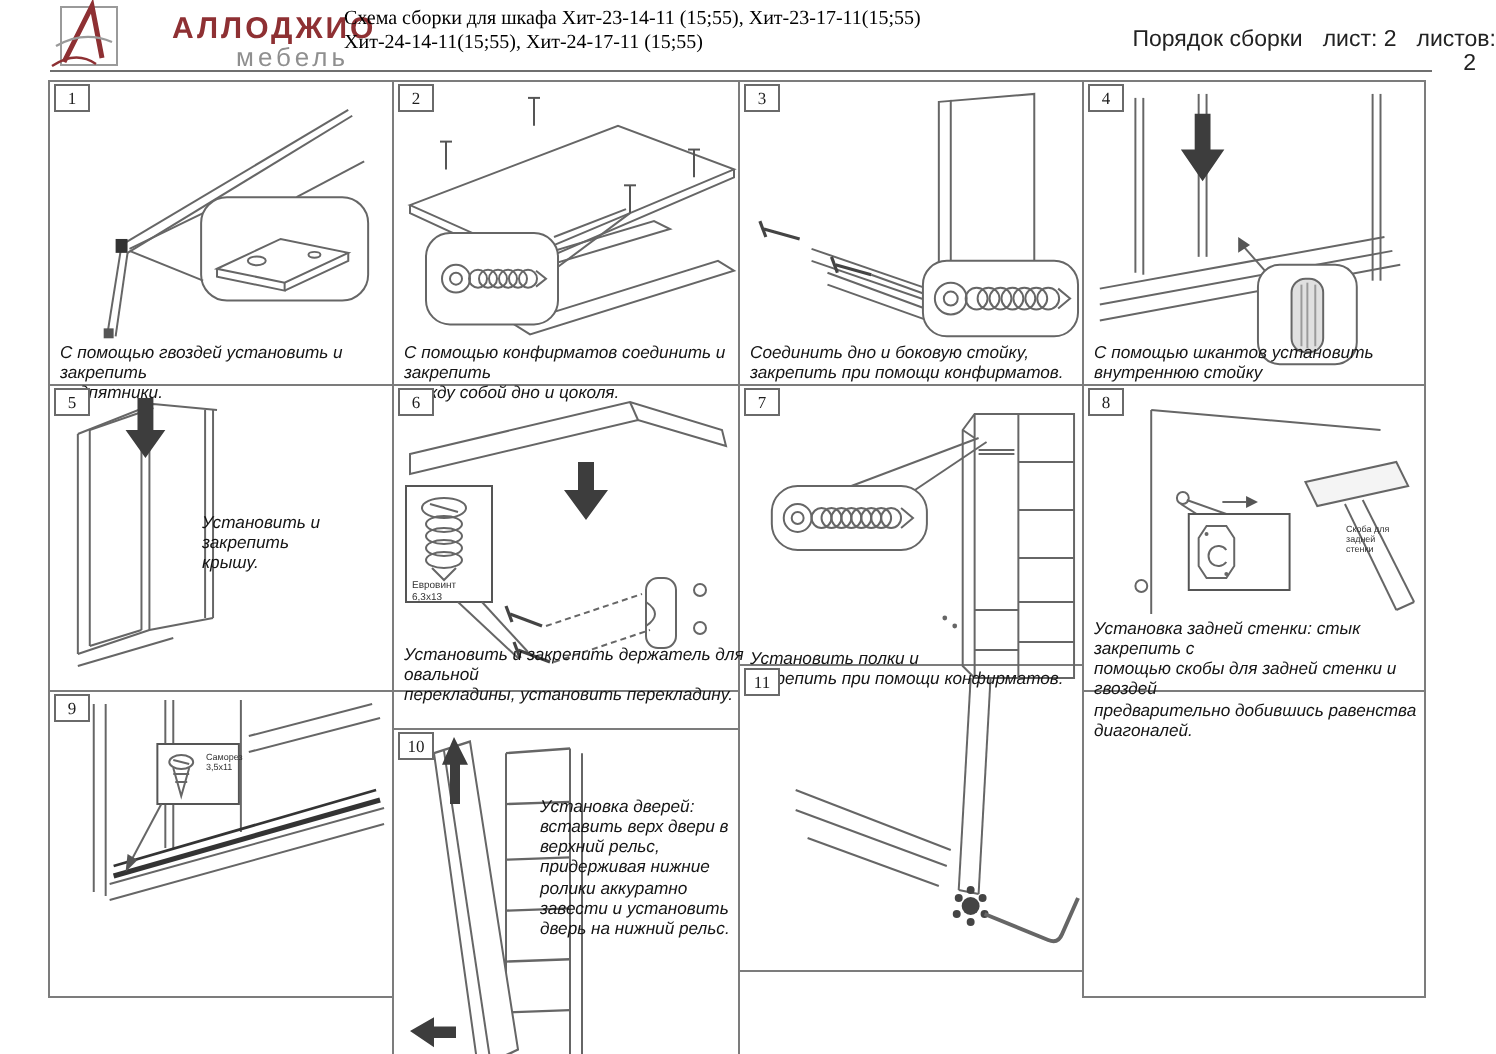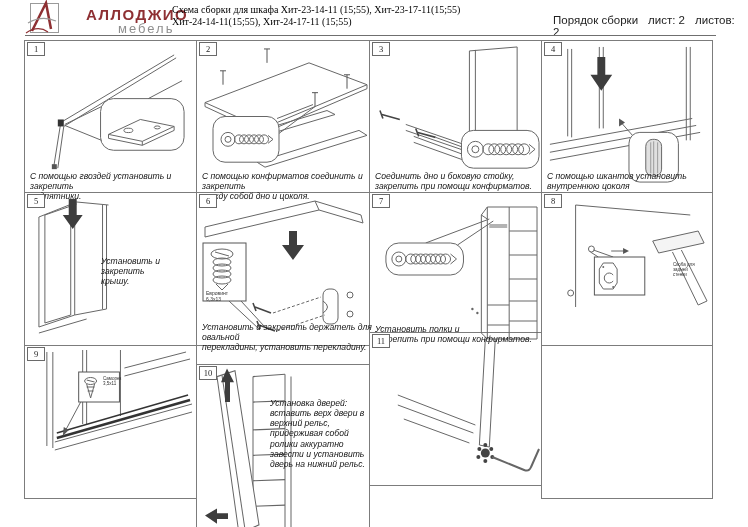--- a/index.html
+++ b/index.html
@@ -6,21 +6,21 @@
   .page{position:relative;width:748px;height:527px;background:#fff;overflow:hidden;
         font-family:"Liberation Sans",sans-serif;color:#1d1d1d;}
   
   .hdr{position:absolute;left:0;top:0;width:748px;height:40px;}
   .logo-box{position:absolute;left:30px;top:3px;width:27px;height:28px;border:1px solid #9a9a9a;}
   .logo-a{position:absolute;left:24px;top:-1px;width:40px;height:38px;}
   .brand{position:absolute;left:86px;top:6px;font-weight:bold;font-size:15px;letter-spacing:1.5px;color:#8e3033;}
   .brand-sub{position:absolute;left:118px;top:21px;font-size:13px;letter-spacing:2px;color:#8f8f8f;}
   .title{position:absolute;left:172px;top:4px;width:385px;font-family:"Liberation Serif",serif;
          font-size:10px;line-height:1.2;color:#000000;white-space:pre-line;}
-  .order{position:absolute;left:553px;top:14px;font-size:11.5px;color:#222;}
+  .order{position:absolute;left:553px;top:14px;font-size:11.5px;color:#222;text-align:right;}
   .order span{margin-right:10px;}
   .hline{position:absolute;left:25px;top:35px;width:691px;height:0;border-top:1px solid #6f6f6f;}
   
   .panel{position:absolute;border:1px solid #7c7c7c;background:#fff;box-sizing:border-box;}
   .num{position:absolute;top:1px;left:2px;min-width:12px;height:12px;padding:0 2px;border:1px solid #6a6a6a;
        background:#fff;font-family:"Liberation Serif",serif;font-size:8.5px;line-height:12px;text-align:center;z-index:3;}
   .art{position:absolute;left:0;top:0;width:100%;height:100%;z-index:1;}
   .cap{position:absolute;z-index:2;font-size:8.6px;line-height:1.18;color:#141414;white-space:pre-line;font-style:italic;}
   .plabel{position:absolute;z-index:2;font-size:5px;line-height:1.1;color:#333;}
 </style>
@@ -153,21 +153,21 @@
         <polygon points="78,78 84,82 78,86" fill="#555" stroke="none"></polygon>
       <rect x="88" y="92" width="50" height="50" rx="11" fill="#fff"></rect>
       <rect x="105" y="99" width="16" height="37" rx="7" fill="#e0e0e0"></rect>
       <g stroke="#9a9a9a">
           <line x1="110" y1="102" x2="110" y2="133"></line>
           <line x1="113" y1="101" x2="113" y2="134"></line>
           <line x1="117" y1="102" x2="117" y2="133"></line>
         </g>
     </svg>
     <div class="cap" style="left:5px;top:130px;width:162px">С помощью шкантов установить
-внутреннюю цоколя</div>
+внутреннюю стойку</div>
   </section>
 
   <section class="panel" style="left:24px;top:192px;width:173px;height:154px">
     <div class="num">5</div>
     <svg class="art" viewBox="0 0 172 152" preserveAspectRatio="none" stroke="#666" fill="none" stroke-width="1">
       <line x1="14" y1="24" x2="14" y2="134"></line>
         <line x1="20" y1="22" x2="20" y2="130"></line>
       <line x1="46" y1="15" x2="46" y2="122"></line>
         <line x1="50" y1="15" x2="50" y2="122"></line>
       <line x1="78" y1="12" x2="78" y2="116"></line>
@@ -269,20 +269,24 @@
       <line x1="158" y1="112" x2="167" y2="108"></line>
       <line x1="49" y1="59" x2="57" y2="64"></line>
         <line x1="52" y1="57" x2="72" y2="64"></line>
       <rect x="53" y="64" width="51" height="38" fill="#fff" stroke="#555"></rect>
       <path d="M62,70 h10 l4,6 v14 l-4,6 h-10 l-4,-6 v-14 Z"></path>
       <path d="M72,82 a5,5 0 1,0 0,6"></path>
       <circle cx="62" cy="74" r="1" fill="#666" stroke="none"></circle>
         <circle cx="72" cy="94" r="1" fill="#666" stroke="none"></circle>
     </svg>
     <div class="plabel" style="left:131px;top:70px;width:22px;font-size:4.5px">Скоба для задней стенки</div>
+    <div class="cap" style="left:5px;top:116px;width:164px">Установка задней стенки: стык закрепить с
+помощью скобы для задней стенки и гвоздей
+предварительно добившись равенства
+диагоналей.</div>
   </section>
 
   <section class="panel" style="left:24px;top:345px;width:173px;height:154px">
     <div class="num">9</div>
     <svg class="art" viewBox="0 0 172 152" preserveAspectRatio="none" stroke="#666" fill="none" stroke-width="1">
       <line x1="22" y1="6" x2="22" y2="100"></line>
         <line x1="28" y1="6" x2="28" y2="102"></line>
       <line x1="58" y1="4" x2="58" y2="78"></line>
         <line x1="62" y1="4" x2="62" y2="78"></line>
       <line x1="96" y1="4" x2="96" y2="70"></line>
@@ -318,21 +322,21 @@
         <line x1="56" y1="100" x2="88" y2="99"></line>
       <line x1="56" y1="122" x2="88" y2="121"></line>
       <path d="M20,10 L38,5 L62,138 L42,146 Z" fill="#fff"></path>
       <line x1="25" y1="9" x2="48" y2="142"></line>
       <polygon points="30,3 24,15 28,15 28,32 33,32 33,15 37,15" fill="#3d3d3d" stroke="none"></polygon>
       <polygon points="8,130 20,124 20,128 31,128 31,133 20,133 20,137" fill="#3d3d3d" stroke="none"></polygon>
     </svg>
     <div class="cap" style="left:73px;top:33px;width:100px">Установка дверей:
 вставить верх двери в
 верхний рельс,
-придерживая собой
+придерживая нижние
 ролики аккуратно
 завести и установить
 дверь на нижний рельс.</div>
   </section>
 
   <section class="panel" style="left:369px;top:332px;width:173px;height:154px">
     <div class="num">11</div>
     <svg class="art" viewBox="0 0 172 152" preserveAspectRatio="none" stroke="#666" fill="none" stroke-width="1">
       <line x1="116" y1="6" x2="110" y2="112"></line>
         <line x1="126" y1="6" x2="120" y2="114"></line>

